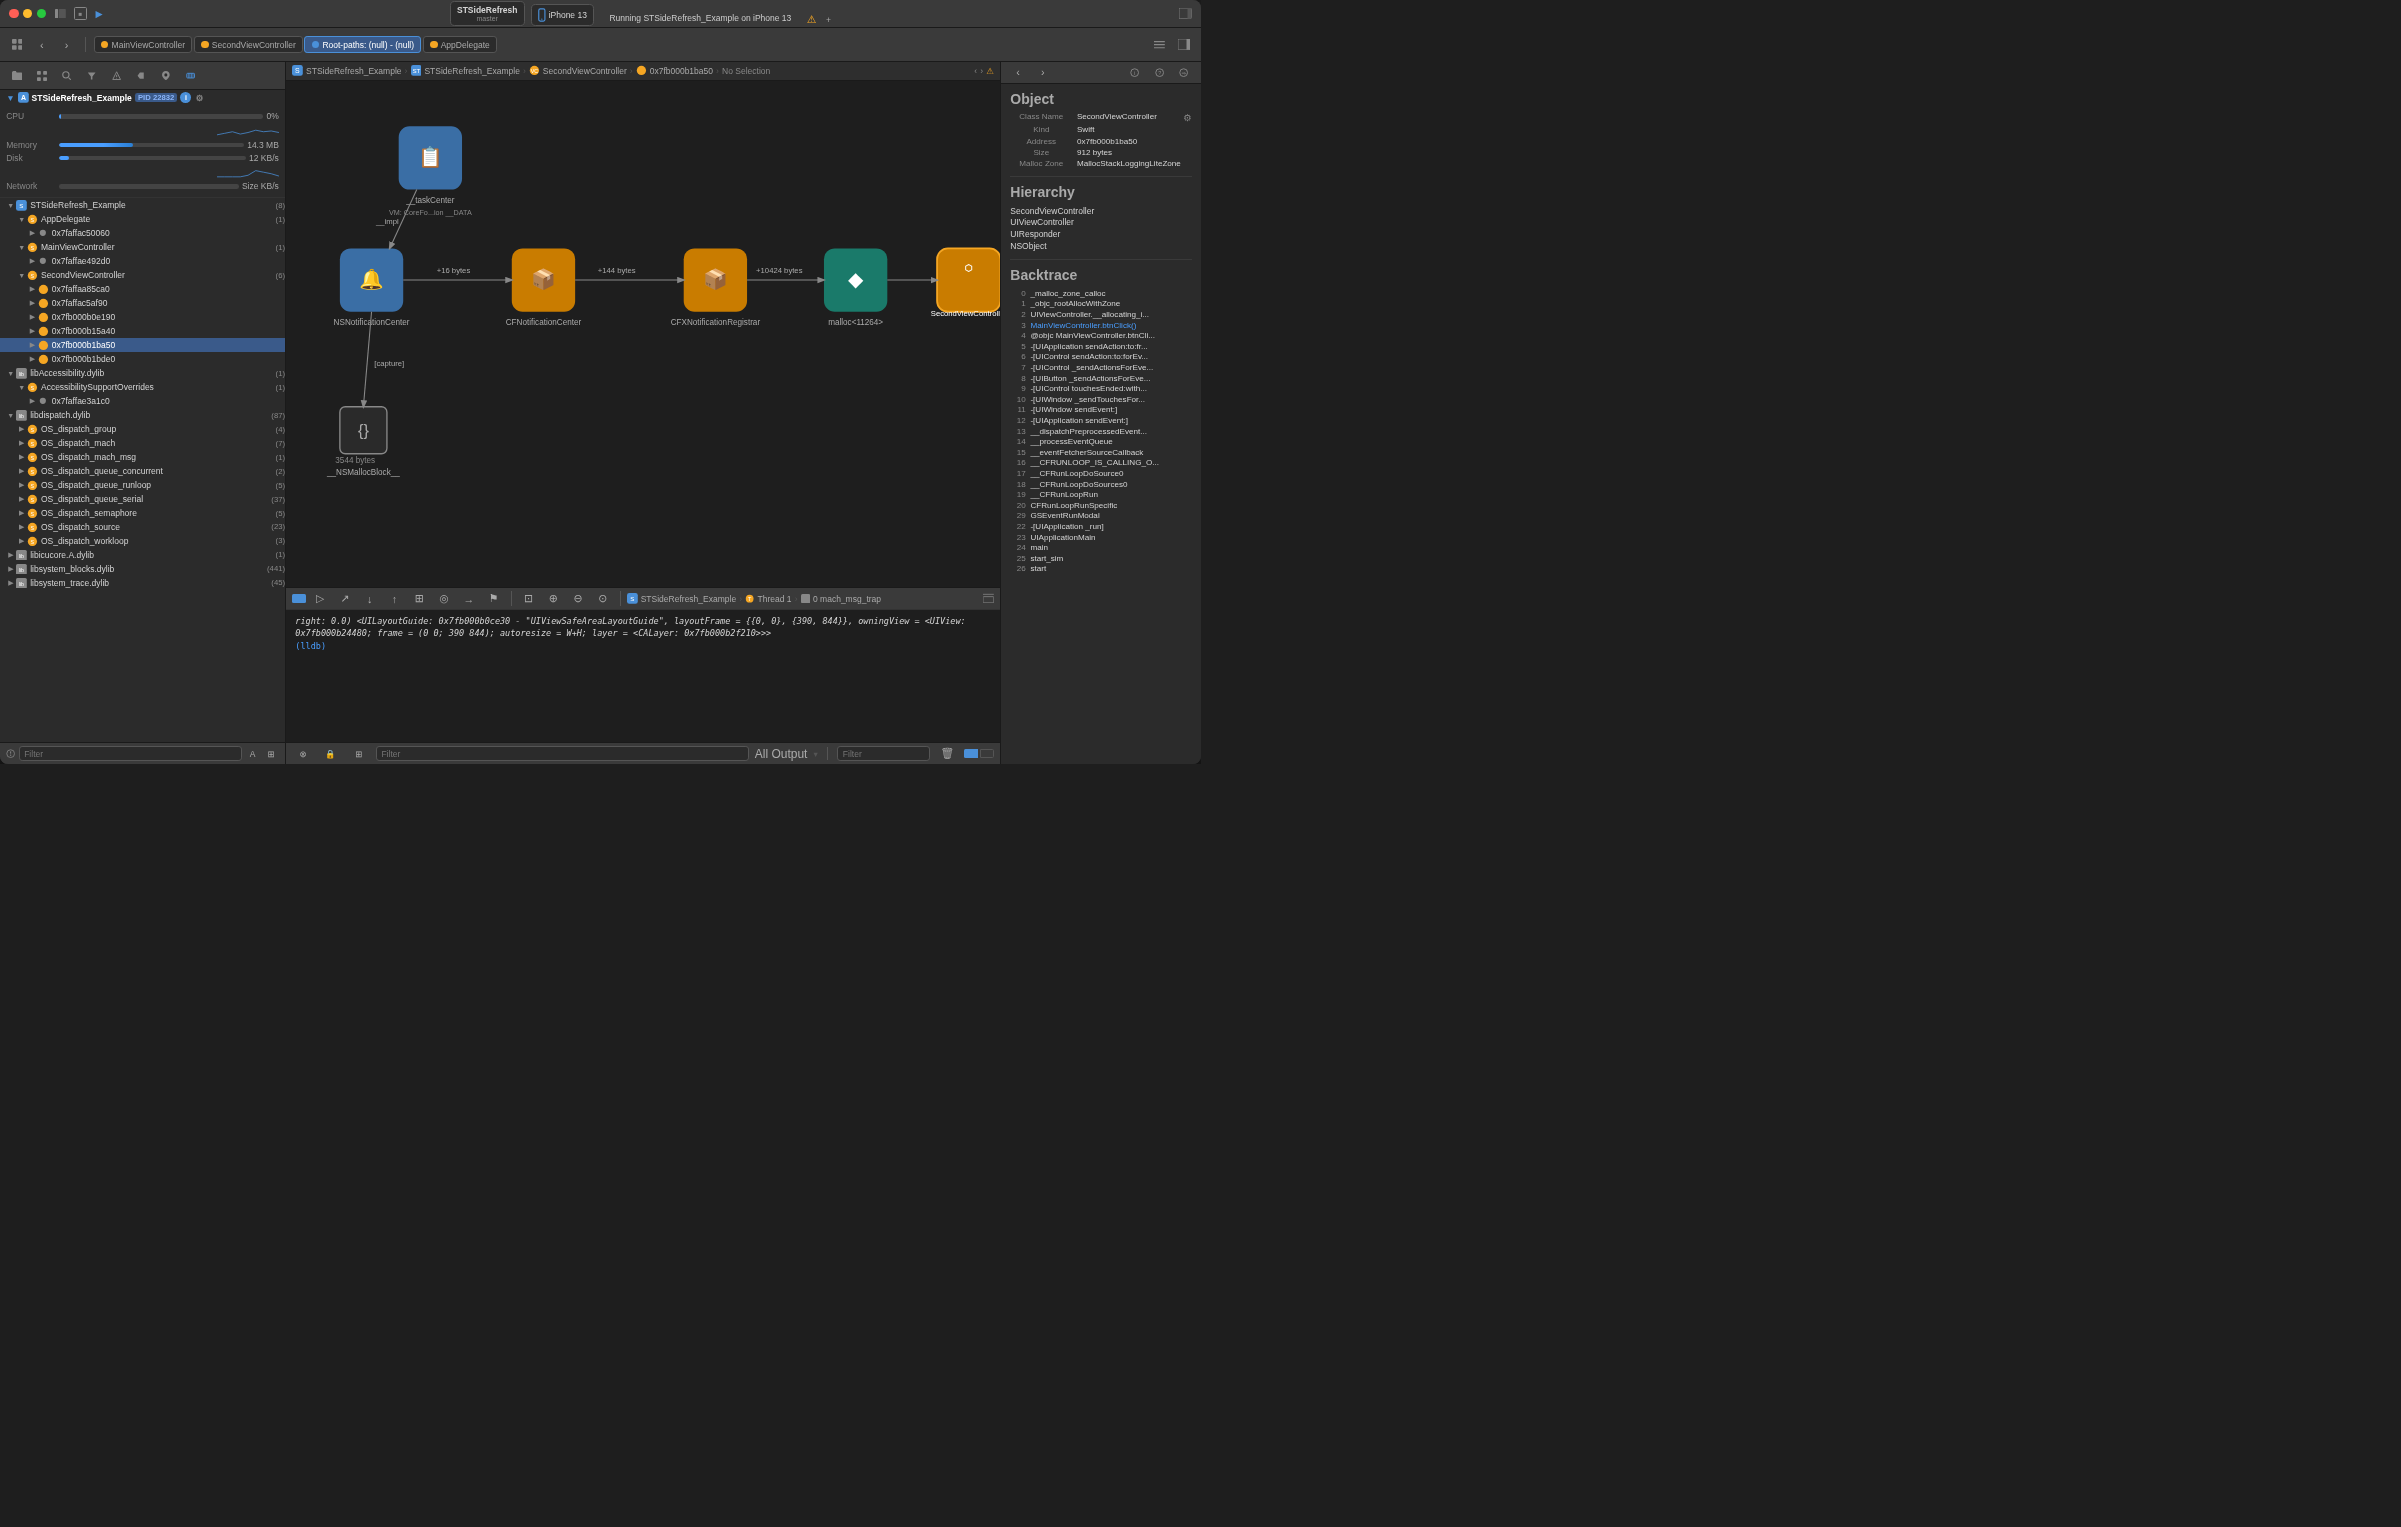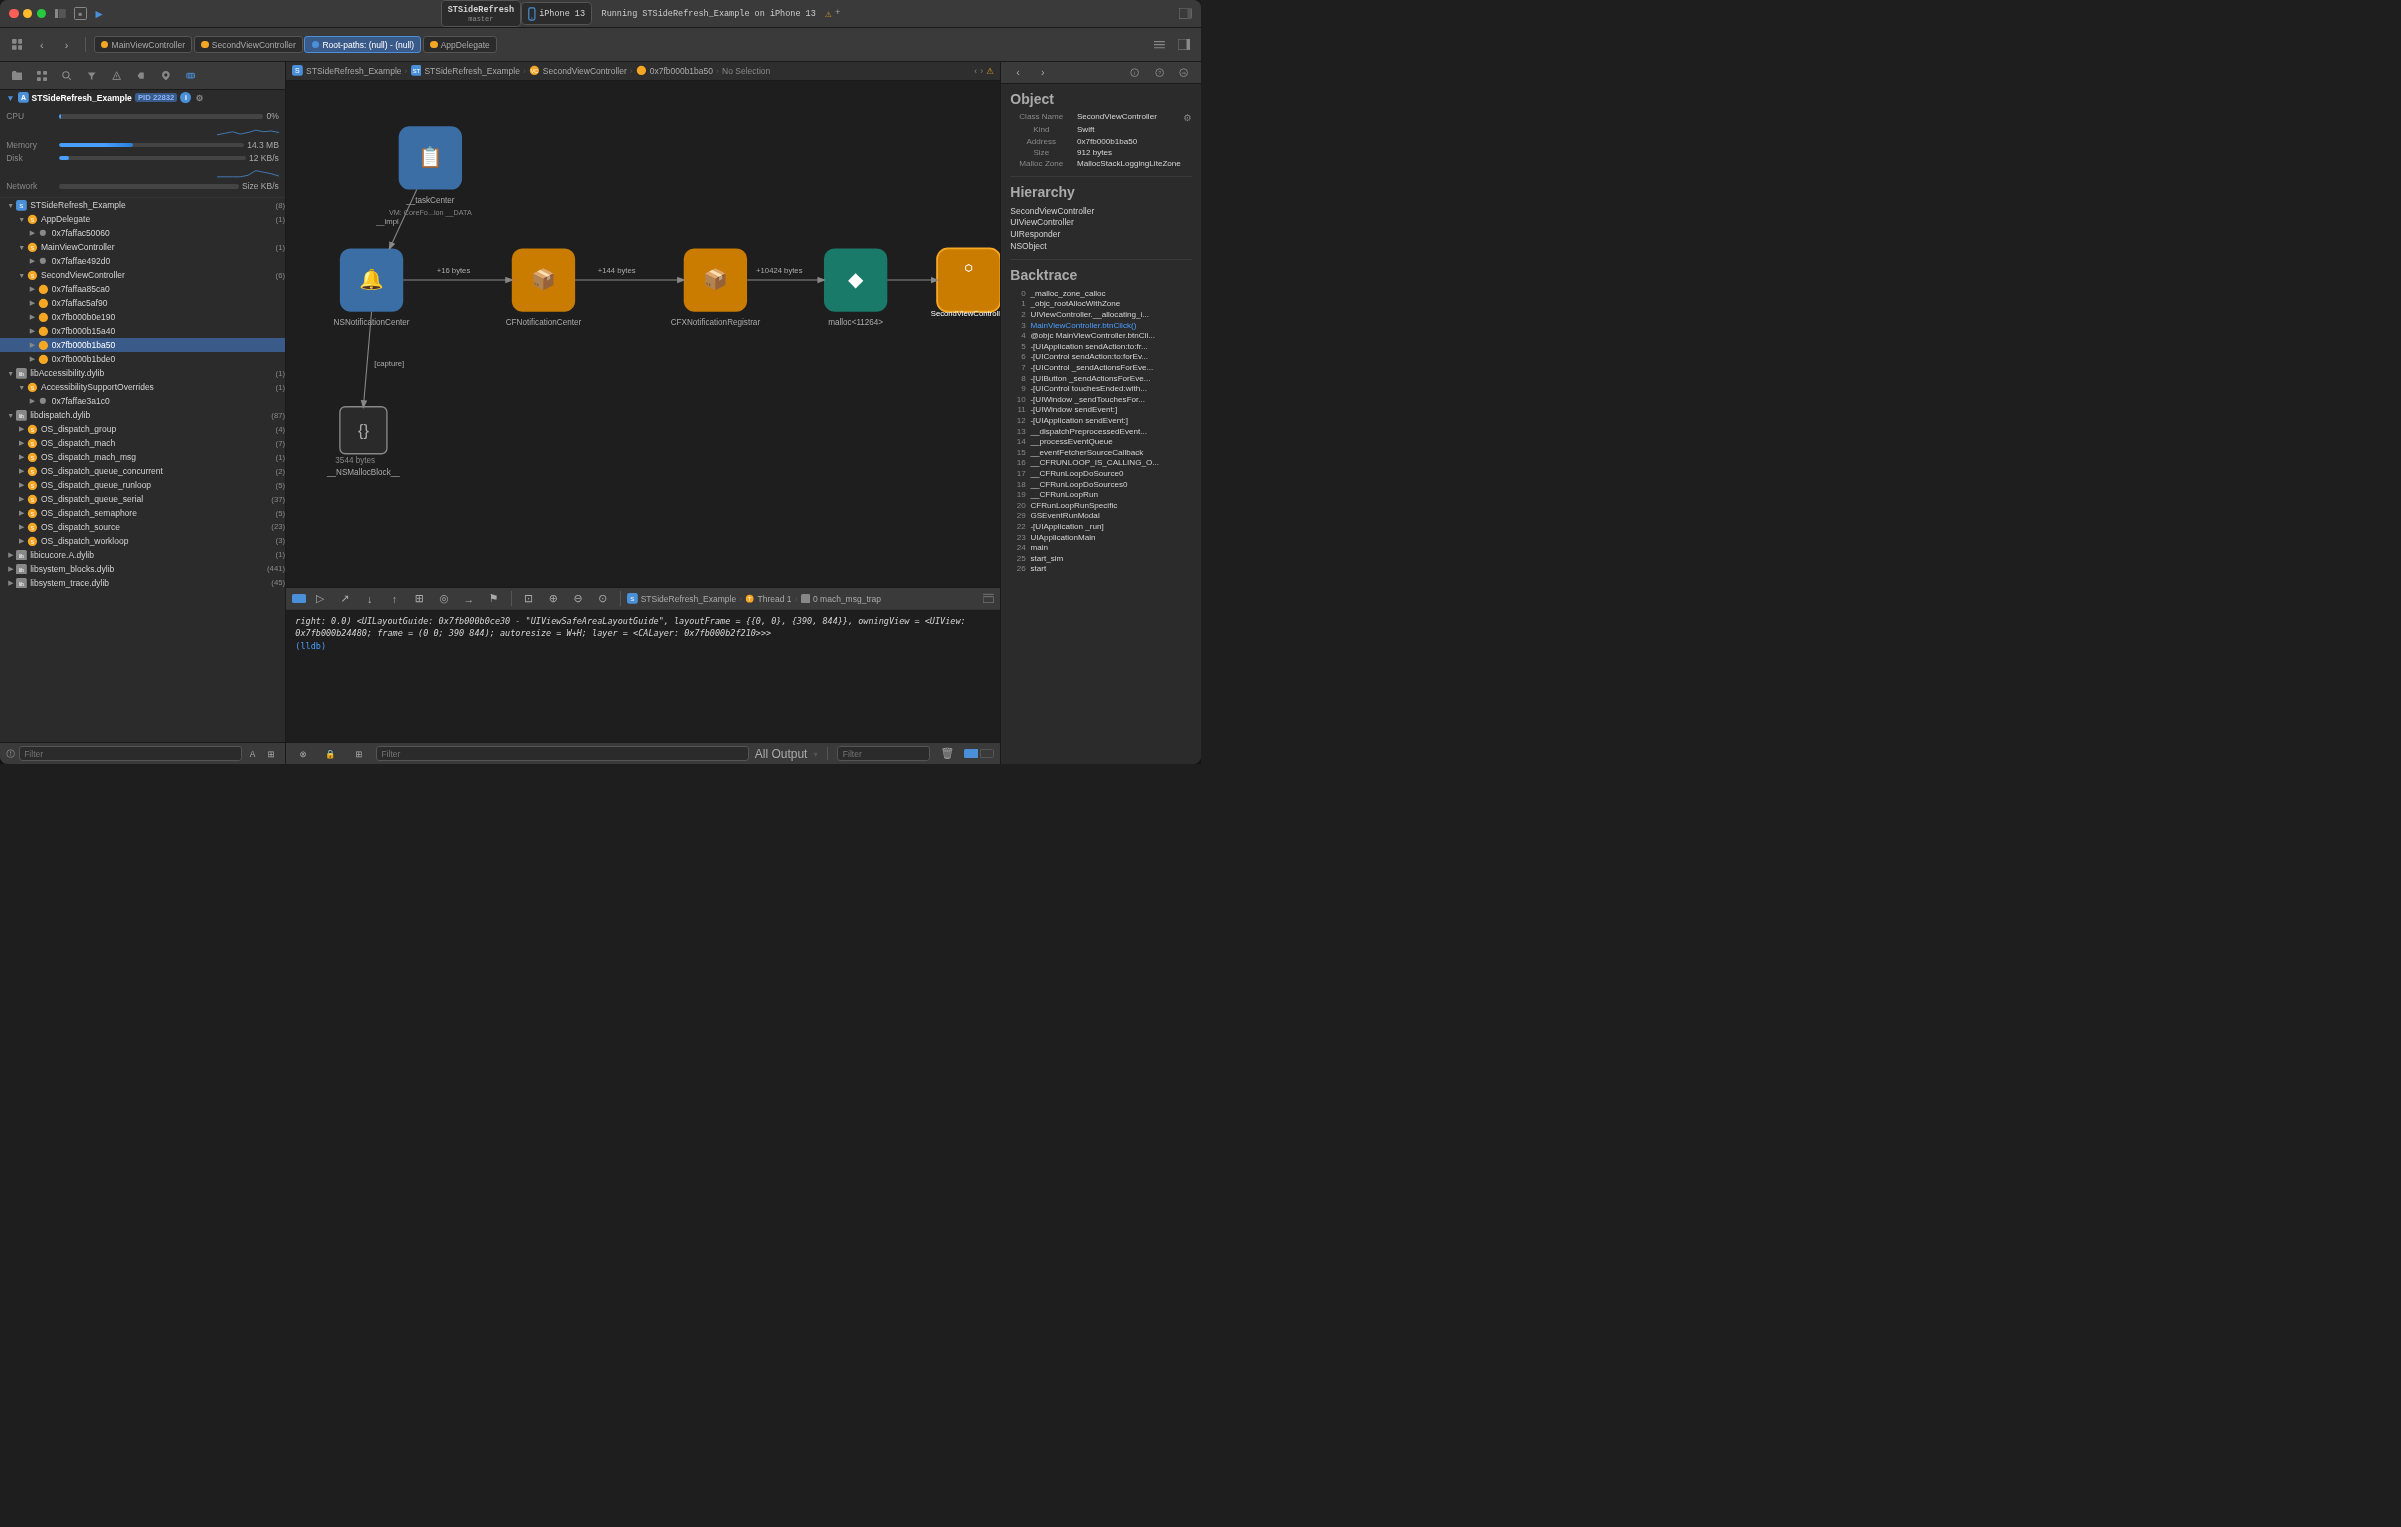--- a/index.html
+++ b/index.html
@@ -36,24 +36,23 @@
     .traffic-lights { display: flex; gap: 4.6px; align-items: center; }
     .traffic-light {
       width: 9.3px; height: 9.3px; border-radius: 50%;
     }
     .tl-red { background: #ff5f56; }
     .tl-yellow { background: #ffbd2e; }
     .tl-green { background: #27c93f; }
     .title-bar-center {
       flex: 1;
       display: flex;
-      align-items: center;
+      align-items: flex-end;
       justify-content: center;
-      gap: 0;
-      font-family: Liberation Mono, monospace;
+      gap: 6px;
     }
     .title-bar-icons { display: flex; gap: 7.7px; margin-left: auto; }
     .icon-btn {
       color: #888;
       font-size: 10px;
       cursor: pointer;
       display: flex; align-items: center; justify-content: center;
     }
     
     .toolbar {

